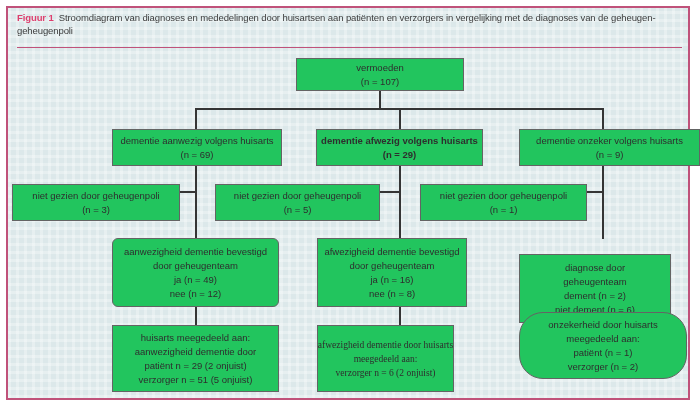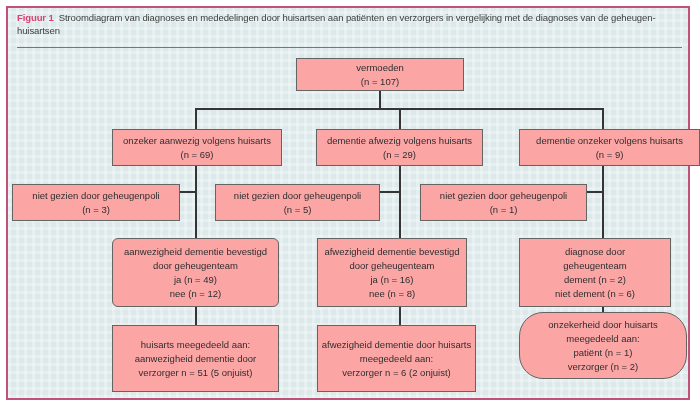--- a/index.html
+++ b/index.html
@@ -19,38 +19,38 @@
     position:absolute;left:17px;top:11px;width:668px;
     font-size:9.5px;letter-spacing:-0.1px;color:#3d3d3d;line-height:13px;
   }
   .title .line1{white-space:nowrap;text-align:center;}
   .fig-label{color:#dd3f6e;font-weight:bold;margin-right:5px;}
   .title-rule{
     position:absolute;left:17px;top:47px;width:665px;height:1px;
     background:#c0527a;
   }
   .node{
-    position:absolute;background:#fca5a5;border:1px solid #646464;
+    position:absolute;background:#22c55e;border:1px solid #646464;
     box-sizing:border-box;display:flex;flex-direction:column;
     align-items:center;justify-content:center;text-align:center;
     font-size:9.5px;color:#2e2e2e;line-height:14px;
   }
   .node span{white-space:nowrap;}
   .vline,.hline{position:absolute;background:#353535;}
   .vline{width:2px;}
   .hline{height:2px;}
 </style>
 </head>
 <body>
 
 <div class="frame"></div>
 
 <div class="title">
   <span class="line1"><span class="fig-label">Figuur 1</span><span>Stroomdiagram van diagnoses en mededelingen door huisartsen aan patiënten en verzorgers in vergelijking met de diagnoses van de geheugen-</span></span><br>
-  <span>huisartsen</span>
+  <span>geheugenpoli</span>
 </div>
 <div class="title-rule"></div>
 
 <div class="vline" style="left:379px;top:90px;height:20px;"></div>
 <div class="hline" style="left:195px;top:108px;width:409px;"></div>
 <div class="vline" style="left:195px;top:108px;height:21px;"></div>
 <div class="vline" style="left:399px;top:108px;height:21px;"></div>
 <div class="vline" style="left:602px;top:108px;height:21px;"></div>
 <div class="vline" style="left:195px;top:164px;height:75px;"></div>
 <div class="vline" style="left:399px;top:164px;height:75px;"></div>
@@ -61,25 +61,25 @@
 <div class="vline" style="left:195px;top:306px;height:20px;"></div>
 <div class="vline" style="left:399px;top:306px;height:20px;"></div>
 <div class="vline" style="left:602px;top:306px;height:20px;"></div>
 
 <div class="node" style="left:296px;top:58px;width:168px;height:33px;">
   <span>vermoeden</span>
   <span>(n = 107)</span>
 </div>
 
 <div class="node" style="left:112px;top:129px;width:170px;height:37px;">
-  <span>onzeker aanwezig volgens huisarts</span>
+  <span>dementie aanwezig volgens huisarts</span>
   <span>(n = 69)</span>
 </div>
 
-<div class="node" style="left:316px;top:129px;width:167px;height:37px;">
+<div class="node" style="left:316px;top:129px;width:167px;height:37px;font-weight:bold;">
   <span>dementie afwezig volgens huisarts</span>
   <span>(n = 29)</span>
 </div>
 
 <div class="node" style="left:519px;top:129px;width:181px;height:37px;">
   <span>dementie onzeker volgens huisarts</span>
   <span>(n = 9)</span>
 </div>
 
 <div class="node" style="left:12px;top:184px;width:168px;height:37px;">
@@ -104,34 +104,35 @@
   <span>nee (n = 12)</span>
 </div>
 
 <div class="node" style="left:317px;top:238px;width:150px;height:69px;">
   <span>afwezigheid dementie bevestigd</span>
   <span>door geheugenteam</span>
   <span>ja (n = 16)</span>
   <span>nee (n = 8)</span>
 </div>
 
-<div class="node" style="left:519px;top:238px;width:152px;height:69px;">
+<div class="node" style="left:519px;top:254px;width:152px;height:69px;">
   <span>diagnose door</span>
   <span>geheugenteam</span>
   <span>dement (n = 2)</span>
   <span>niet dement (n = 6)</span>
 </div>
 
 <div class="node" style="left:112px;top:325px;width:167px;height:67px;">
   <span>huisarts meegedeeld aan:</span>
   <span>aanwezigheid dementie door</span>
+  <span>patiënt n = 29 (2 onjuist)</span>
   <span>verzorger n = 51 (5 onjuist)</span>
 </div>
 
-<div class="node" style="left:317px;top:325px;width:159px;height:67px;">
+<div class="node" style="left:317px;top:325px;width:137px;height:67px;font-family:Liberation Serif, serif;">
   <span>afwezigheid dementie door huisarts</span>
   <span>meegedeeld aan:</span>
   <span>verzorger n = 6 (2 onjuist)</span>
 </div>
 
 <div class="node" style="left:519px;top:312px;width:168px;height:67px;border-radius:24px;">
   <span>onzekerheid door huisarts</span>
   <span>meegedeeld aan:</span>
   <span>patiënt (n = 1)</span>
   <span>verzorger (n = 2)</span>

